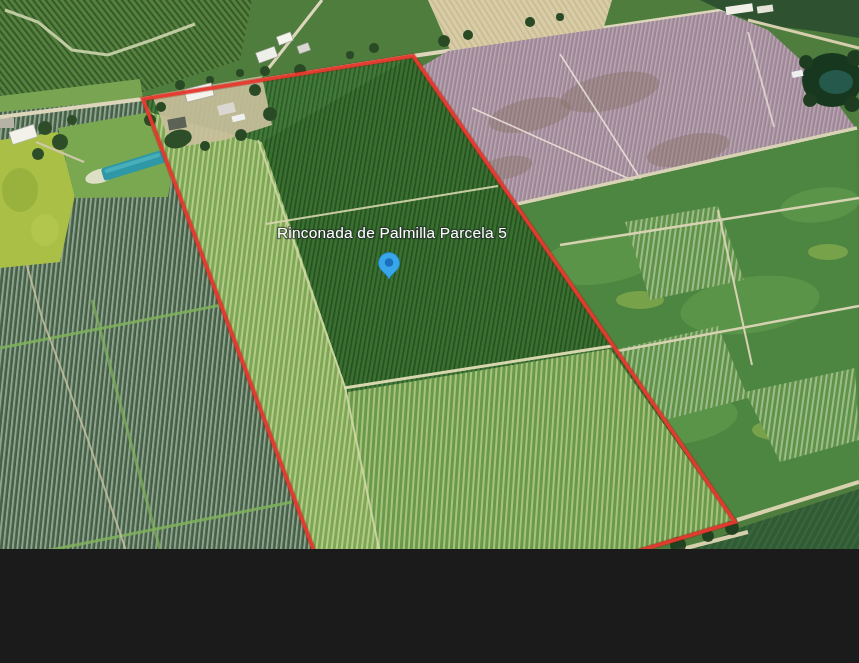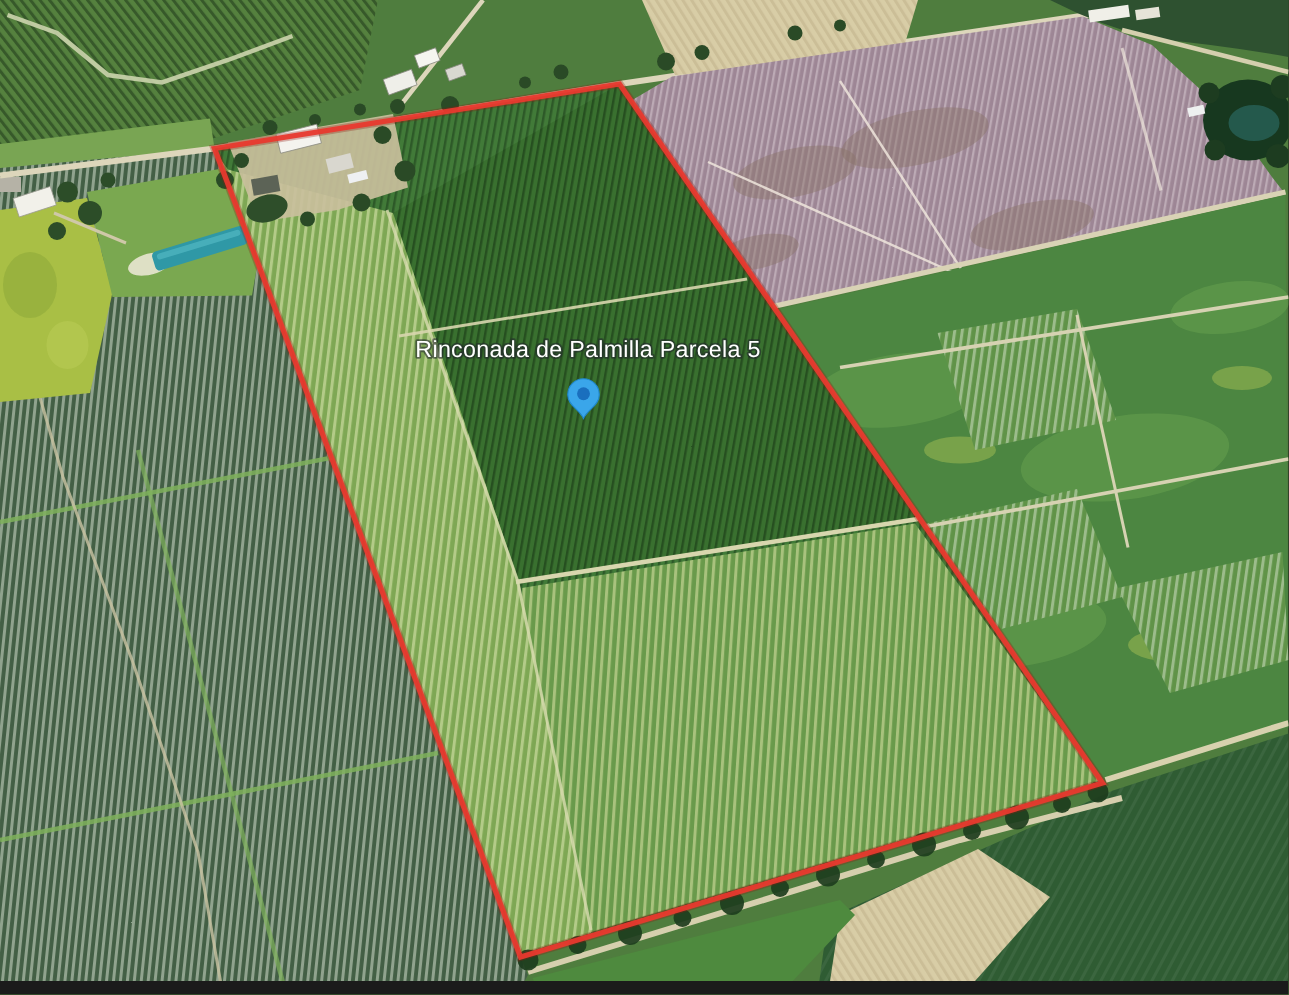--- a/index.html
+++ b/index.html
@@ -1,16 +1,16 @@
 <!DOCTYPE html>
 <html><head>
 <meta charset="utf-8">
 <style>
   html,body{margin:0;padding:0;background:#1b1b1b;}
-  .stage{width:859px;height:654px;position:relative;overflow:hidden;
+  .stage{width:859px;height:549px;position:relative;overflow:hidden;
          font-family:"Liberation Sans",sans-serif;}
   svg{display:block;}
   .parcel-label{font-family:"Liberation Sans","DejaVu Sans",sans-serif;
                 font-size:15.5px;font-weight:500;letter-spacing:.2px;
                 paint-order:stroke;stroke-width:2.4px;stroke-opacity:.6;
                 stroke-linejoin:round;}
 </style>
 </head>
 <body>
 

